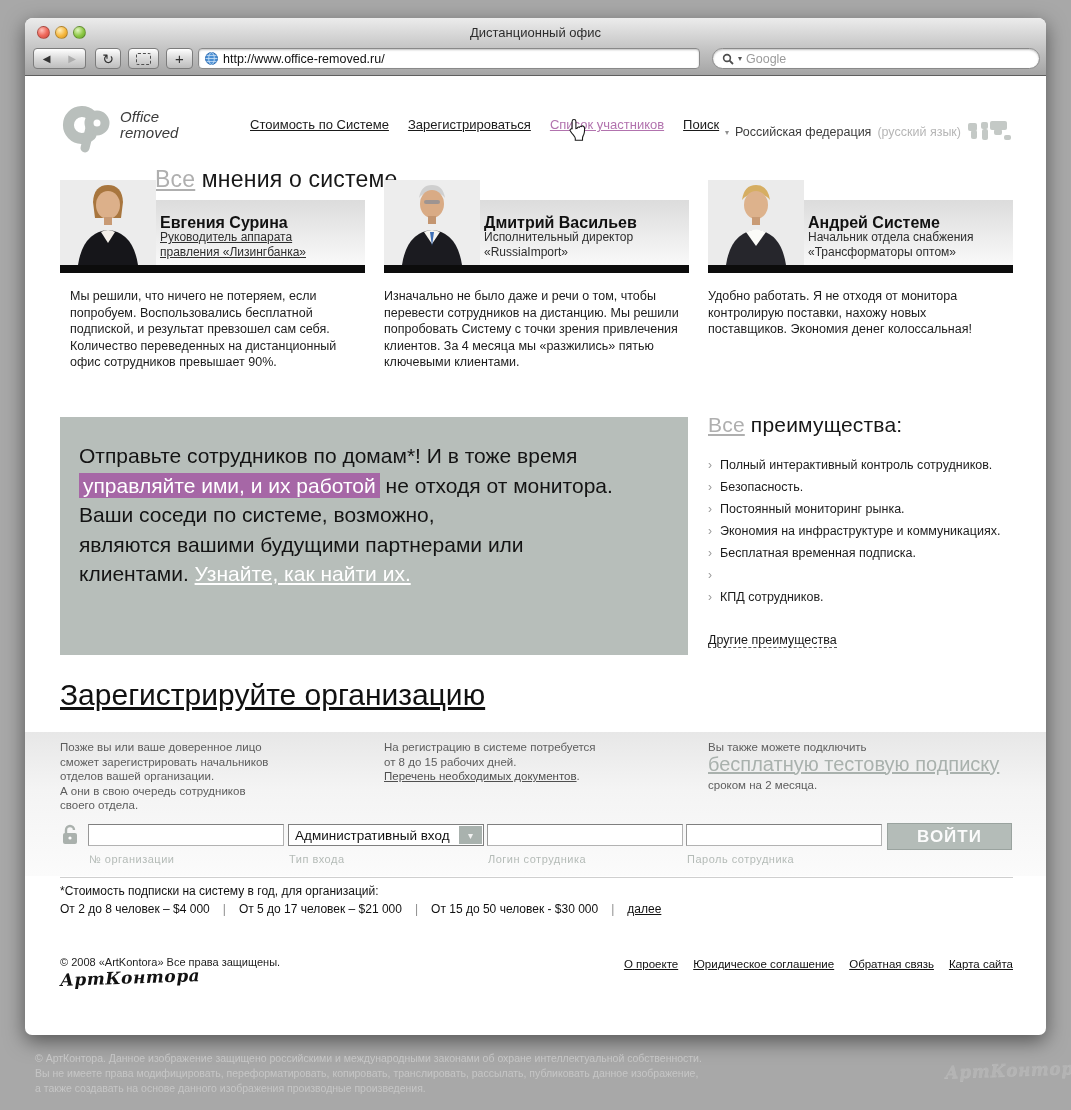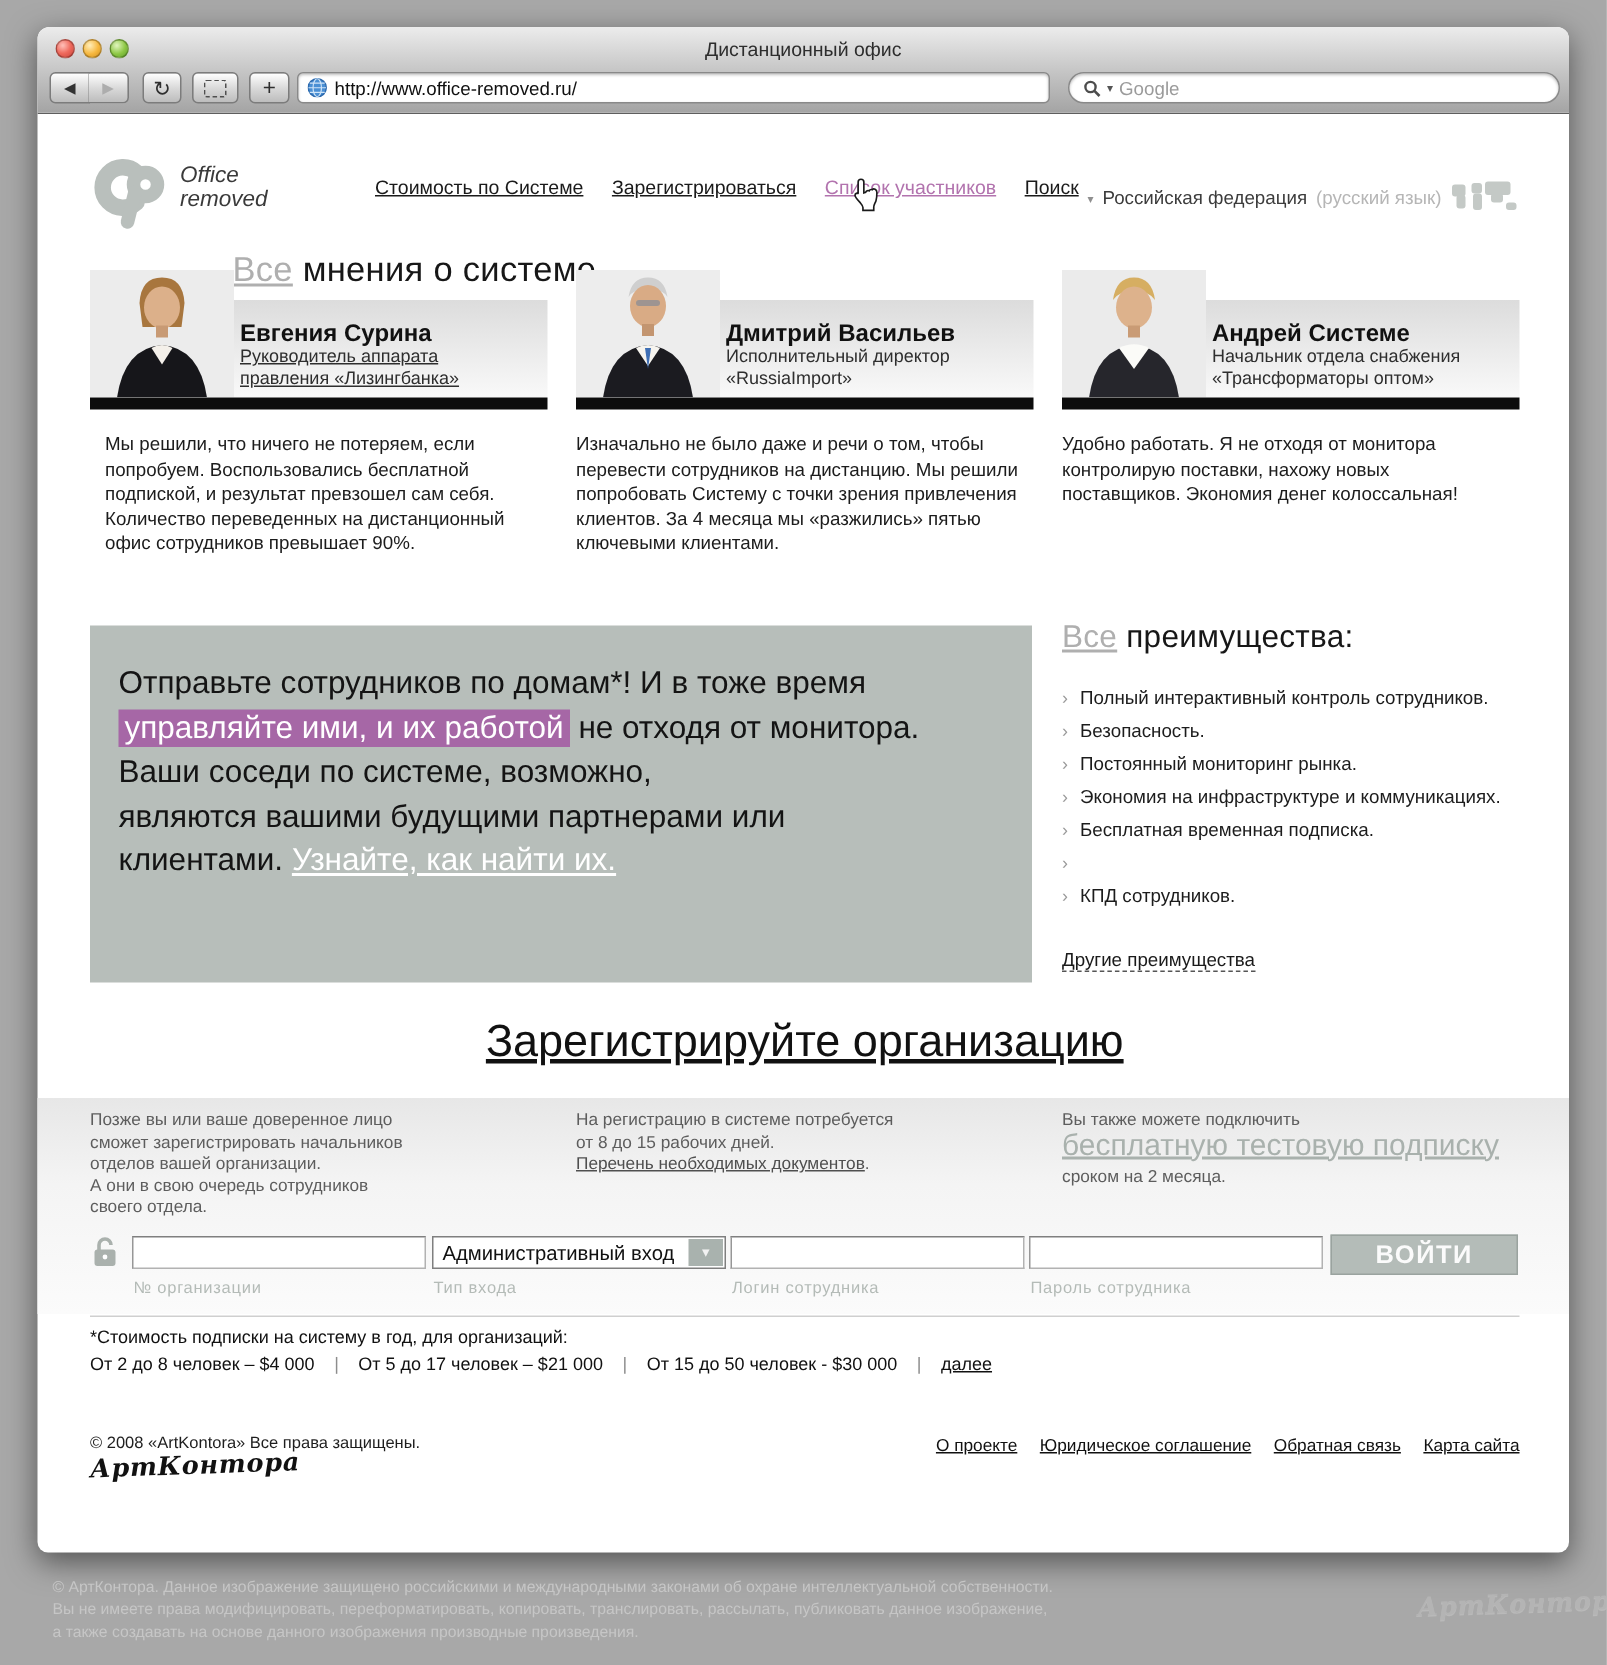--- a/index.html
+++ b/index.html
@@ -34,21 +34,21 @@
   .promo{position:absolute;left:35px;top:399px;width:628px;height:238px;background:#b7beba;box-sizing:border-box;padding:24px 18px 0 19px;font-size:21px;line-height:29.5px;color:#141414;}
   .hl{background:#a667a6;color:#fff;padding:1px 4px;}
   .wlink{color:#fff;text-decoration:underline;cursor:pointer;}
   
   .adv-item{display:flex;gap:8px;margin-bottom:7px;font-size:12.5px;line-height:15px;color:#1c1c1c;}
   .adv-marker{color:#9a9a9a;font-size:12px;line-height:15px;}
   .dashed-link{color:#1a1a1a;border-bottom:1px dashed #555;cursor:pointer;font-size:12.5px;}
   
   .reg-band{position:absolute;left:0px;top:714px;width:1021px;height:144px;background:linear-gradient(#e7e7e7,#f4f4f4 40%,#fbfbfb);}
   .reg-col{position:absolute;font-size:11.5px;line-height:14.5px;color:#5d5d5d;}
-  .reg-title{position:absolute;left:35px;top:660px;width:953px;text-align:center;font-size:30px;color:#111;}
+  .reg-title{position:absolute;left:35px;top:660px;width:953px;text-align:left;font-size:30px;color:#111;}
   .reg-title span{text-decoration:underline;}
   .biglink{font-size:20px;color:#a9b1ad;text-decoration:underline;cursor:pointer;}
   
   .fin{position:absolute;top:806px;width:196px;height:22px;background:#fff;border:1px solid #b2b2b2;border-top-color:#7f7f7f;border-left-color:#979797;box-sizing:border-box;font-size:13px;padding:0 5px;font-family:"Liberation Sans",sans-serif;}
   .flabel{position:absolute;top:835px;font-size:11px;color:#b4bbb7;letter-spacing:.5px;}
   .fselect{position:absolute;left:263px;top:806px;width:196px;height:22px;background:#fff;border:1px solid #7f7f7f;box-sizing:border-box;display:flex;align-items:center;cursor:pointer;}
   .fselect .val{flex:1;font-size:13.5px;color:#111;padding-left:6px;}
   .fselect .arr{width:23px;height:18px;margin-right:1px;background:#a9b2ae;color:#f2f2f2;display:flex;align-items:center;justify-content:center;font-size:10px;}
   .loginbtn{position:absolute;left:862px;top:805px;width:125px;height:27px;background:#b4bcb8;border:1px solid #9aa39f;color:#fbfbfb;font-weight:bold;font-size:17px;letter-spacing:1px;display:flex;align-items:center;justify-content:center;cursor:pointer;box-sizing:border-box;font-family:"Liberation Sans",sans-serif;}
   

